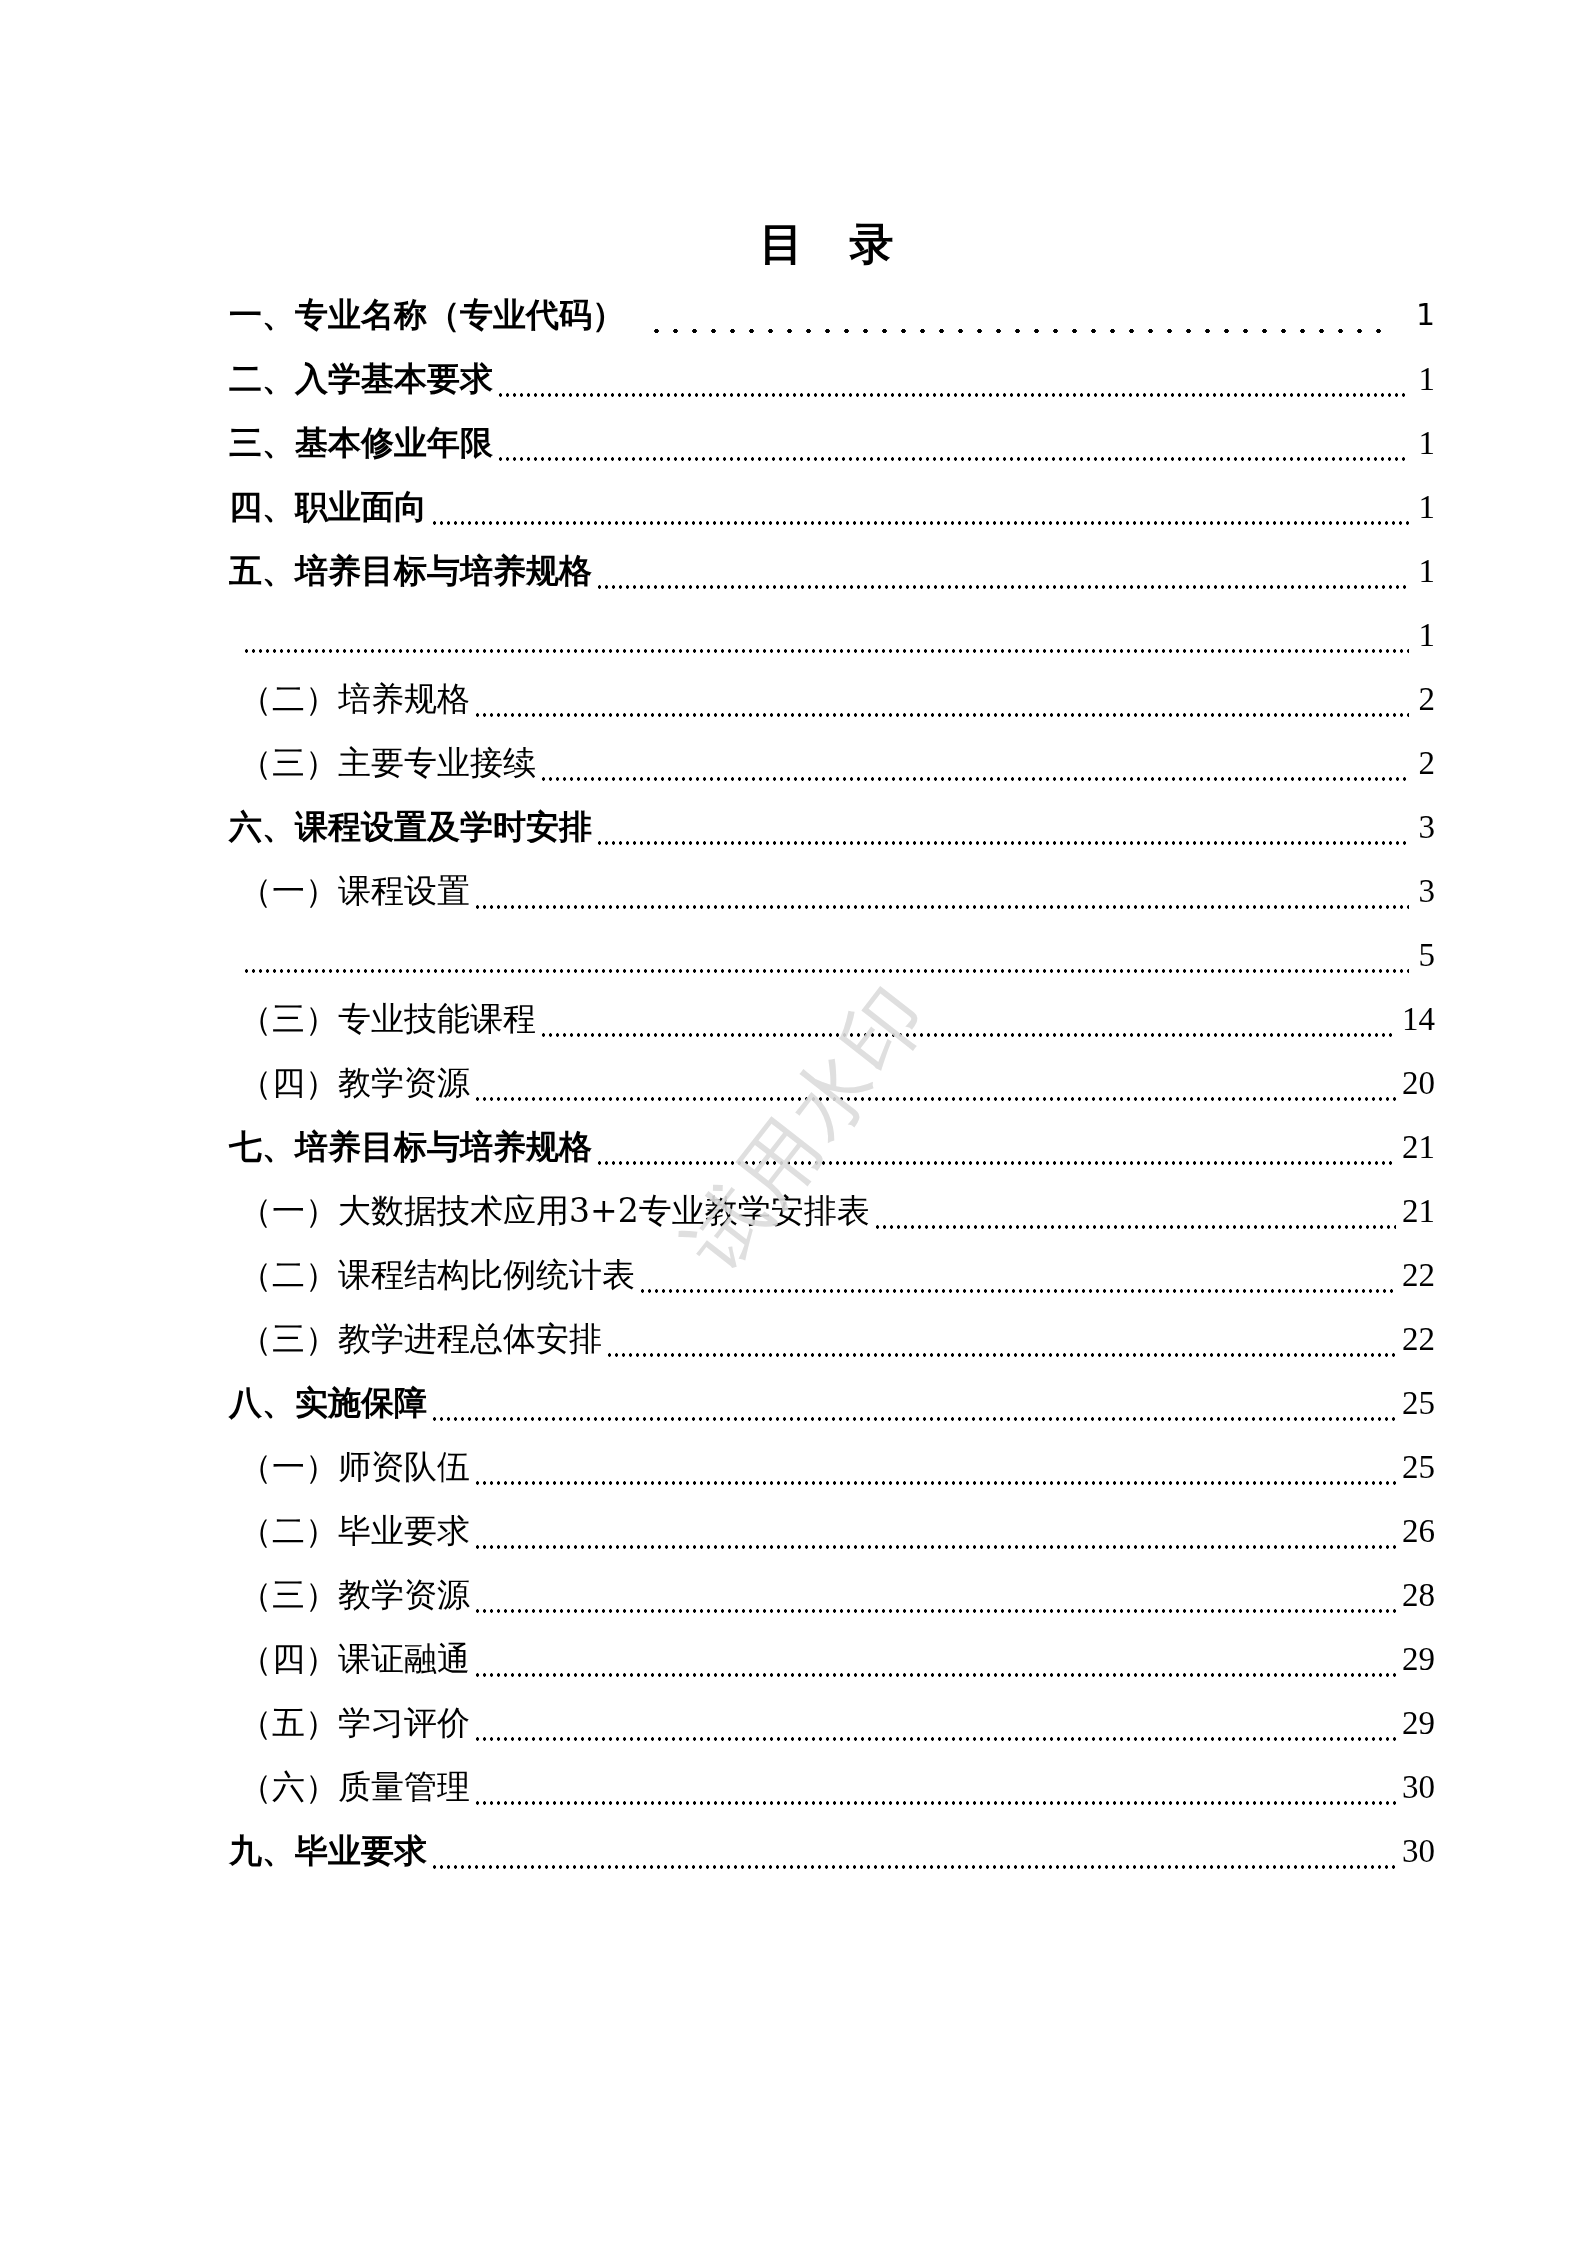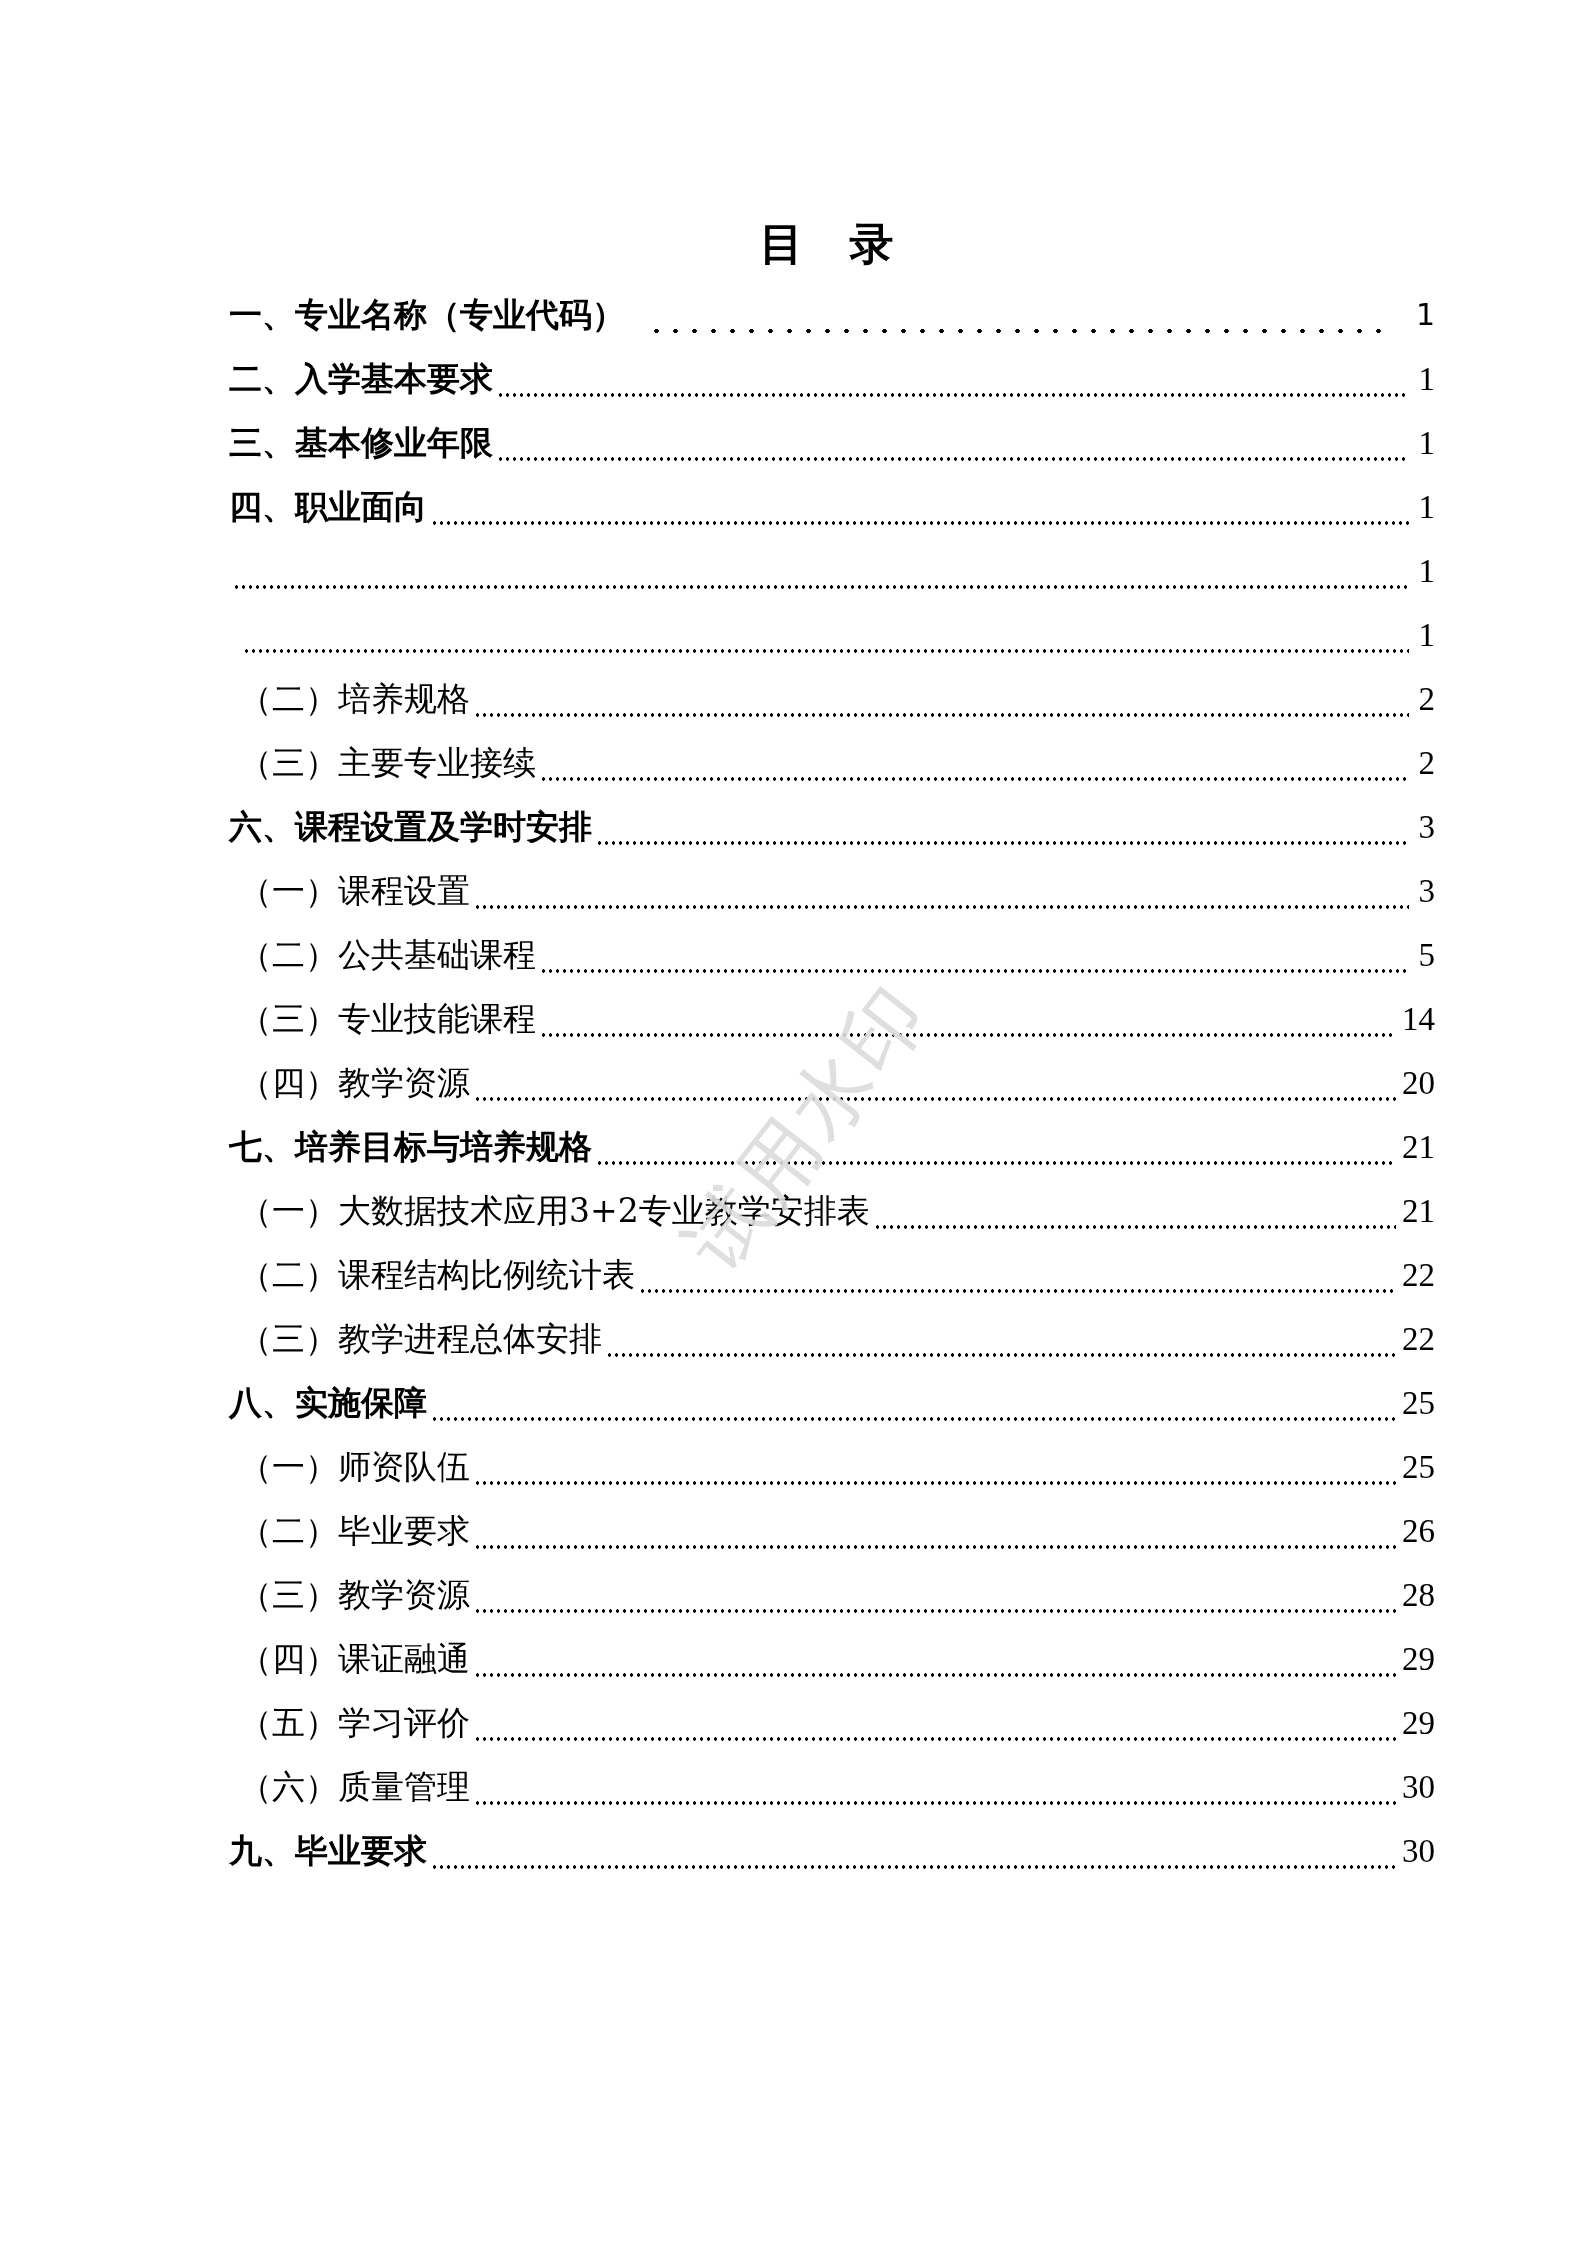--- a/index.html
+++ b/index.html
@@ -60,20 +60,21 @@
       <span class="label">三、基本修业年限</span>
       <span class="leader"></span>
       <span class="page-num">1</span>
     </div>
     <div class="toc-row lvl1">
       <span class="label">四、职业面向</span>
       <span class="leader"></span>
       <span class="page-num">1</span>
     </div>
     <div class="toc-row lvl1">
+      <span class="label">五、培养目标与培养规格</span>
       <span class="leader"></span>
       <span class="page-num">1</span>
     </div>
     <div class="toc-row lvl2">
       <span class="leader"></span>
       <span class="page-num">1</span>
     </div>
     <div class="toc-row lvl2">
       <span class="label">（二）培养规格</span>
       <span class="leader"></span>
@@ -88,21 +89,20 @@
       <span class="label">六、课程设置及学时安排</span>
       <span class="leader"></span>
       <span class="page-num">3</span>
     </div>
     <div class="toc-row lvl2">
       <span class="label">（一）课程设置</span>
       <span class="leader"></span>
       <span class="page-num">3</span>
     </div>
     <div class="toc-row lvl2">
-      <span class="label">（二）公共基础课程</span>
       <span class="leader"></span>
       <span class="page-num">5</span>
     </div>
     <div class="toc-row lvl2">
       <span class="label">（三）专业技能课程</span>
       <span class="leader"></span>
       <span class="page-num">14</span>
     </div>
     <div class="toc-row lvl2">
       <span class="label">（四）教学资源</span>

